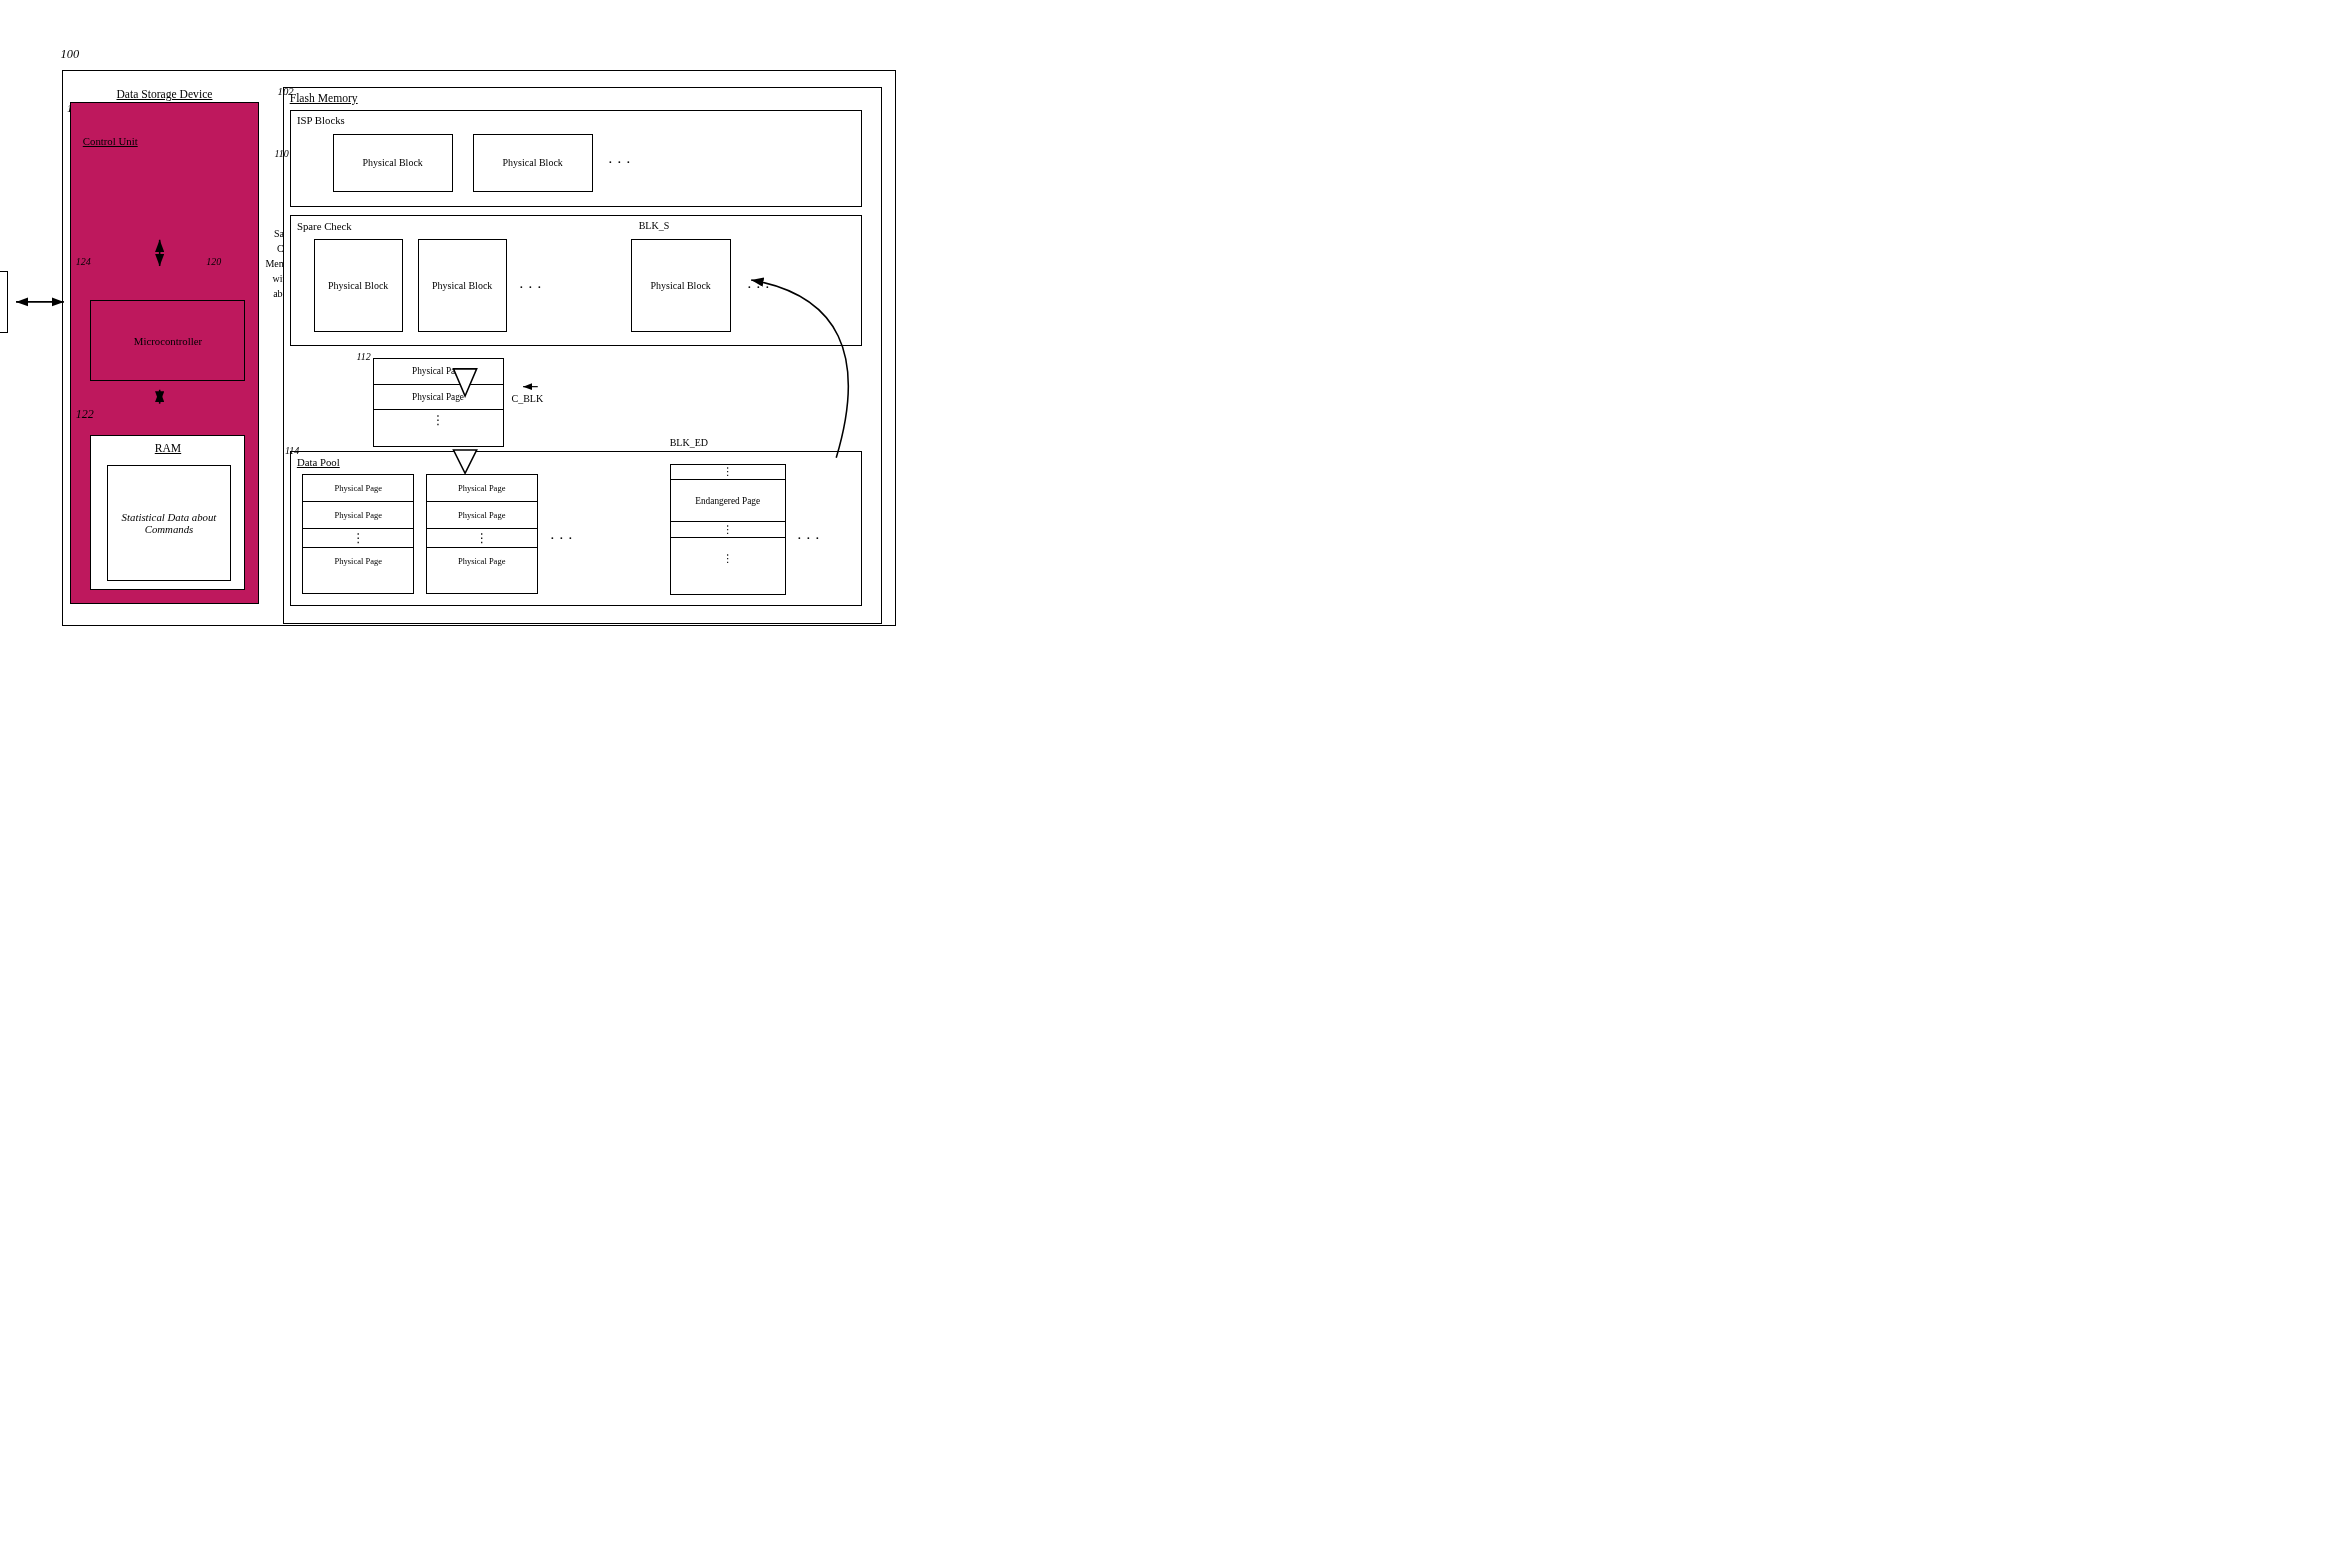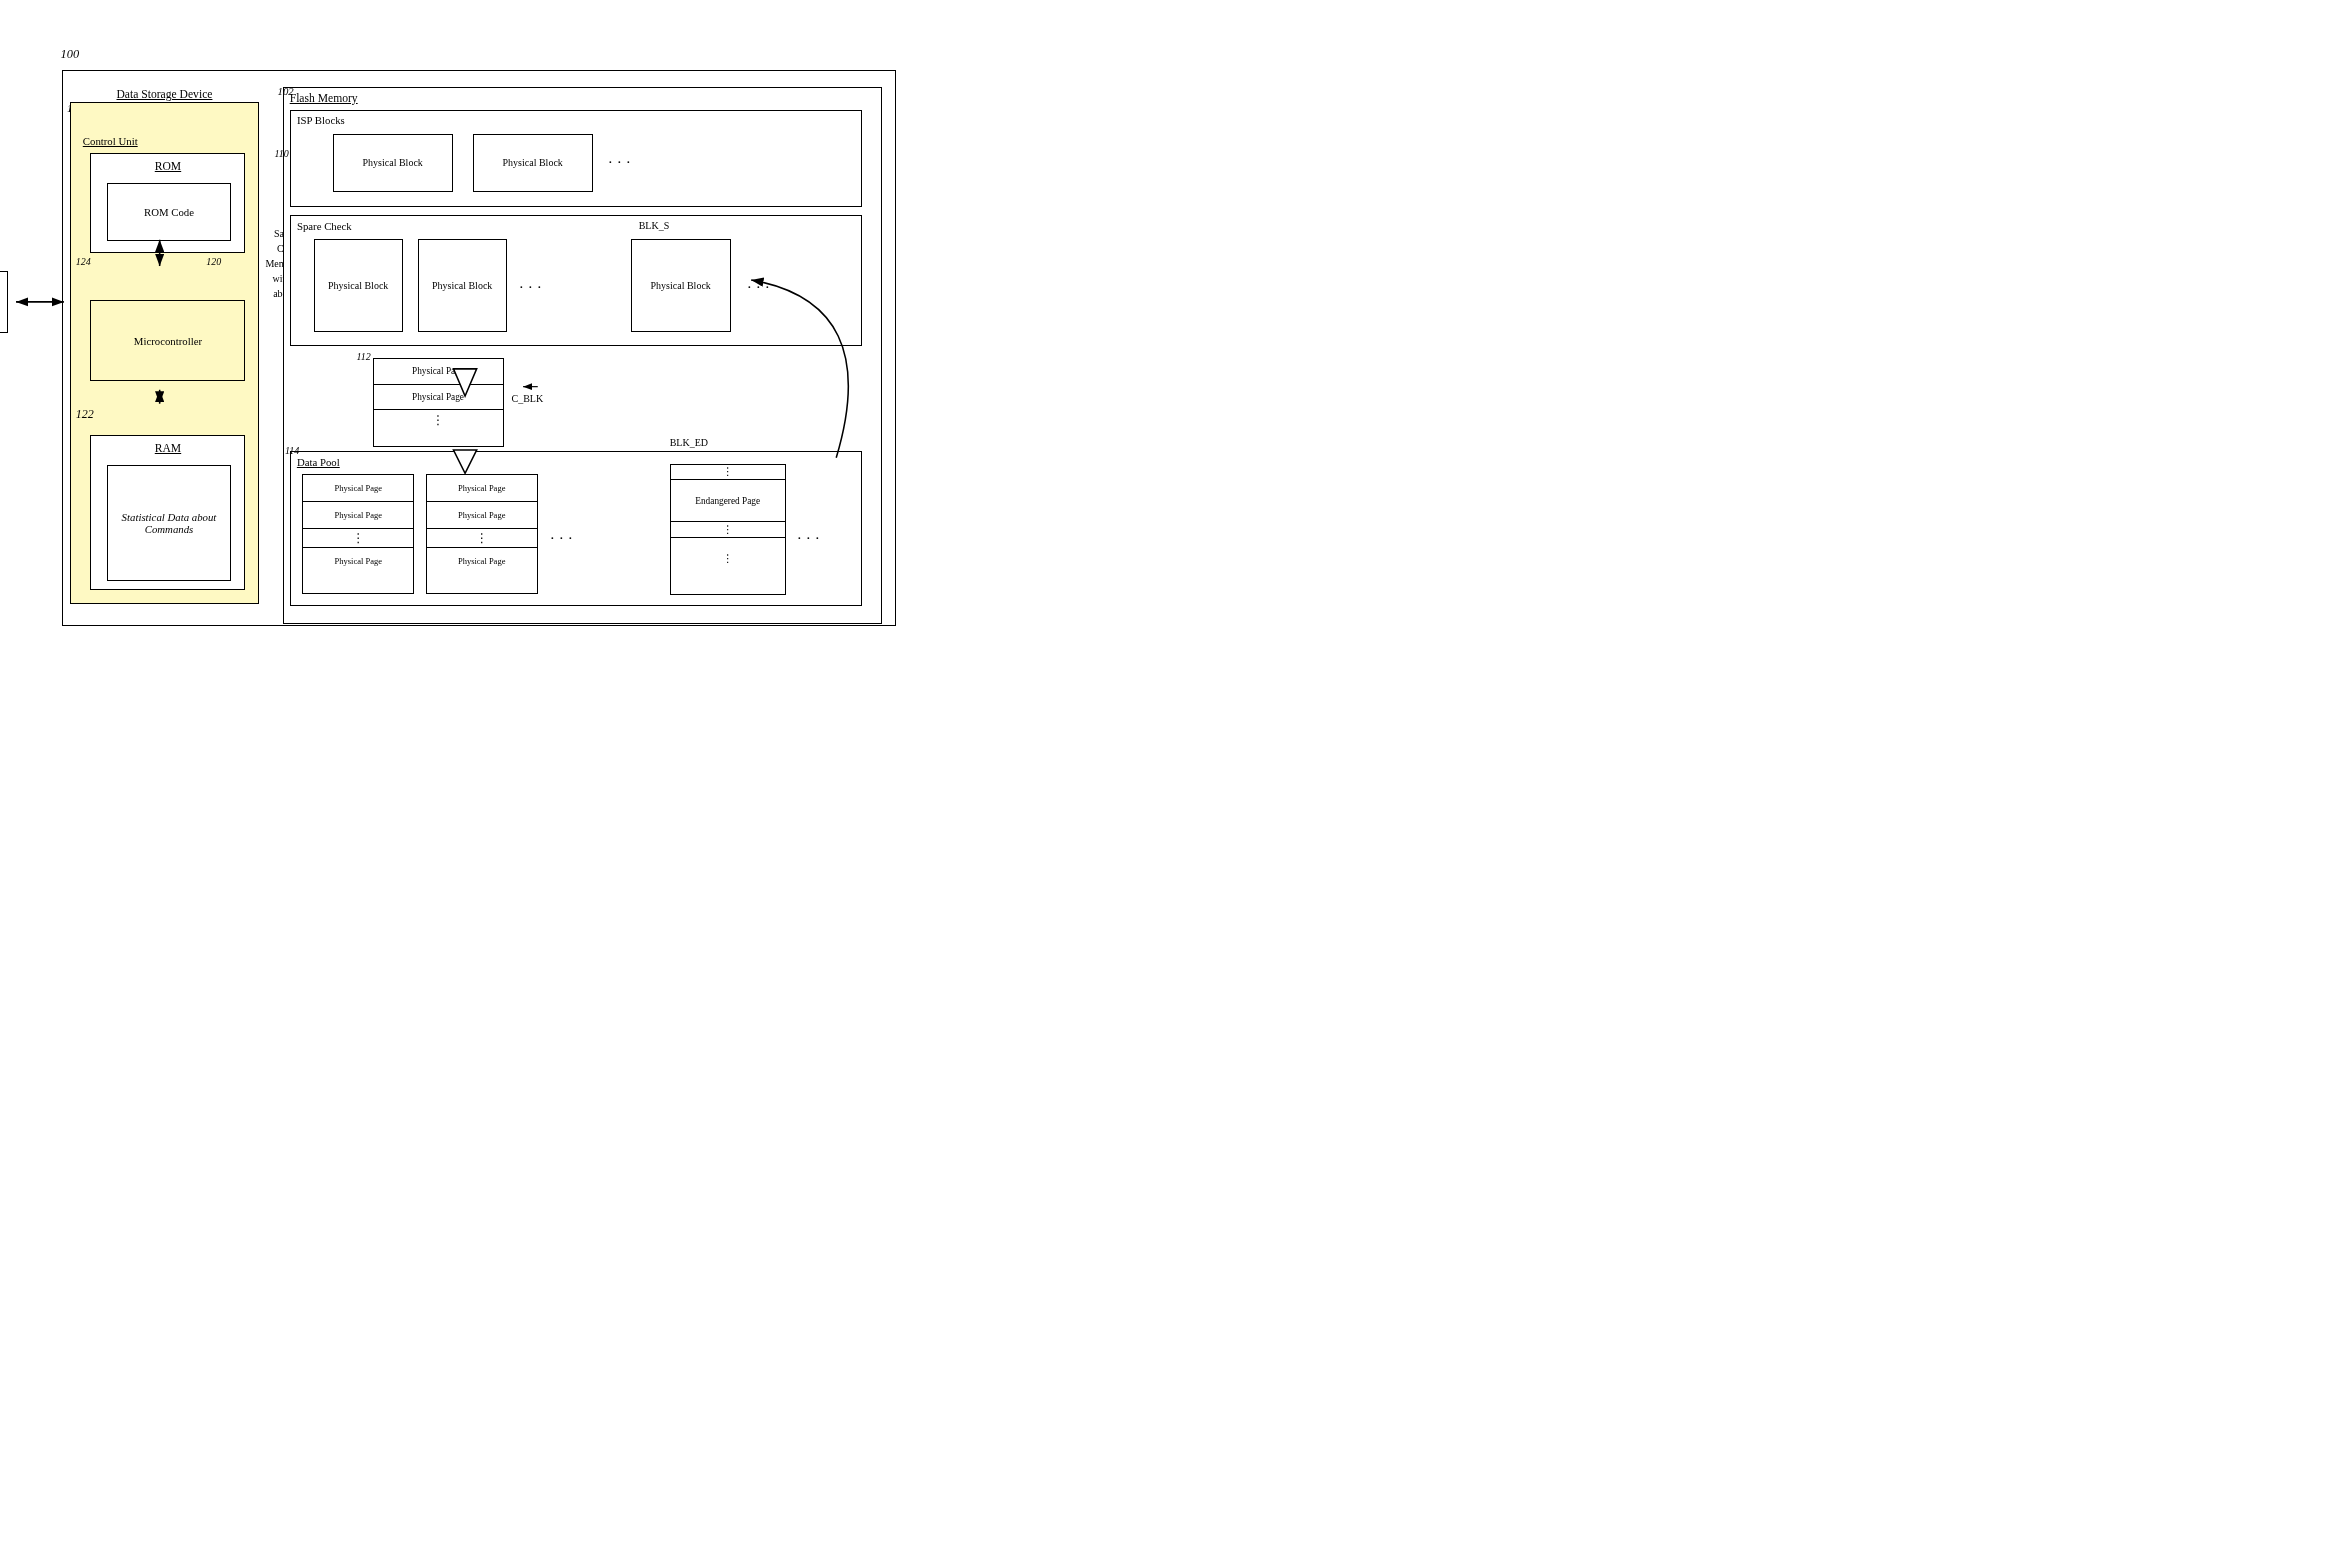--- a/index.html
+++ b/index.html
@@ -43,21 +43,21 @@
       text-decoration: underline;
     }
     
     .control-unit-box {
       position: absolute;
       left: 7.7px;
       top: 31px;
       width: 189px;
       height: 502px;
       border: 1.5px solid #000;
-      background: #fef9c3;
+      background: #be185d;
     }
     .control-unit-label {
       position: absolute;
       left: 11.6px;
       top: 32px;
       font-size: 10.8px;
       text-decoration: underline;
     }
     .label-104 {
       position: absolute;
@@ -242,26 +242,20 @@
 
   <div class="main-outer-box">
 
     <div class="dsd-label">Data Storage Device</div>
 
     <div class="label-104">104</div>
 
     <div class="control-unit-box">
       <div class="control-unit-label">Control Unit</div>
 
-      <div class="rom-box">
-        <div class="rom-label">ROM</div>
-        <div class="rom-code-box">
-          <span>ROM Code</span>
-        </div>
-      </div>
 
       <div class="label-124" style="position:absolute; left:4.6px; top:153px; font-size:10px; font-style:italic;">124</div>
 
       <div class="label-120" style="position:absolute; left:135px; top:153px; font-size:10px; font-style:italic;">120</div>
 
       <div class="microcontroller-box">
         <span>Microcontroller</span>
       </div>
 
       <div class="label-122" style="position:absolute; left:4.6px; top:304px; font-size:12px; font-style:italic;">122</div>

